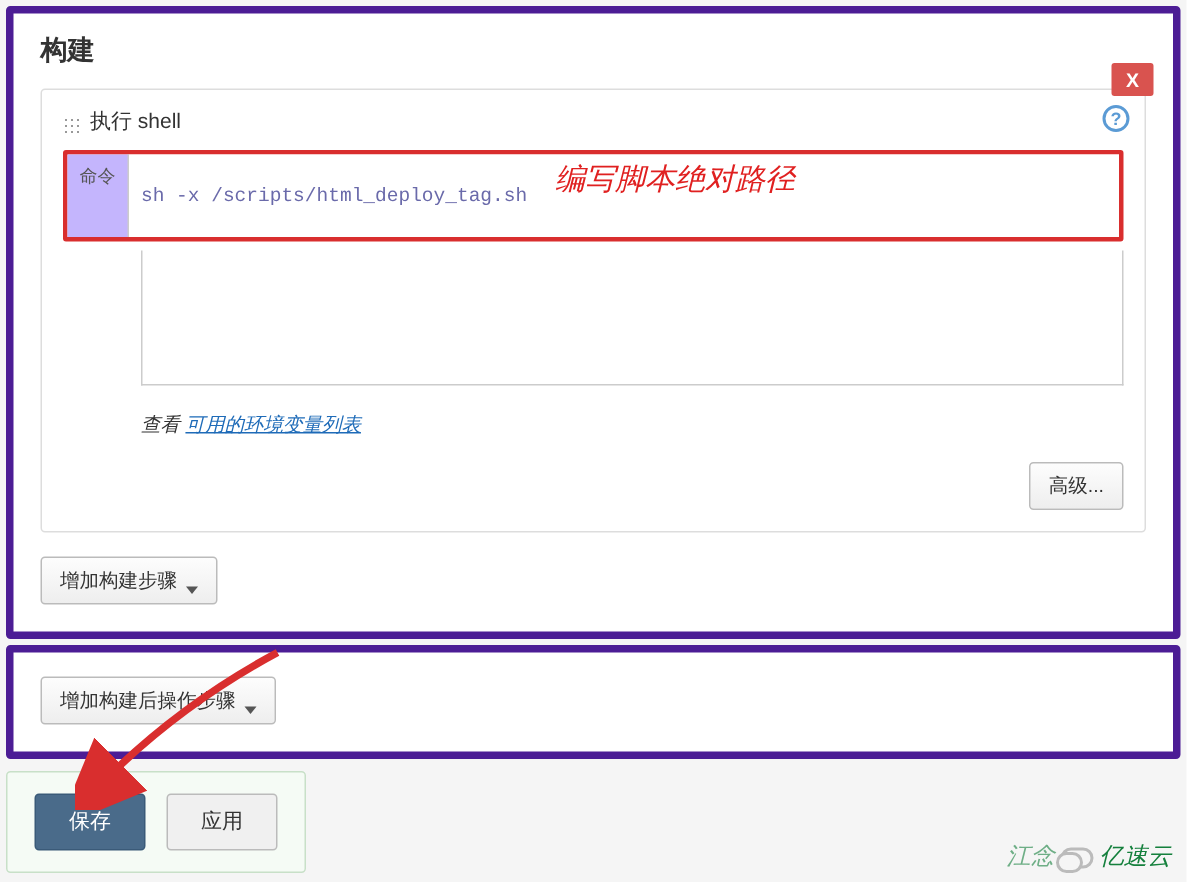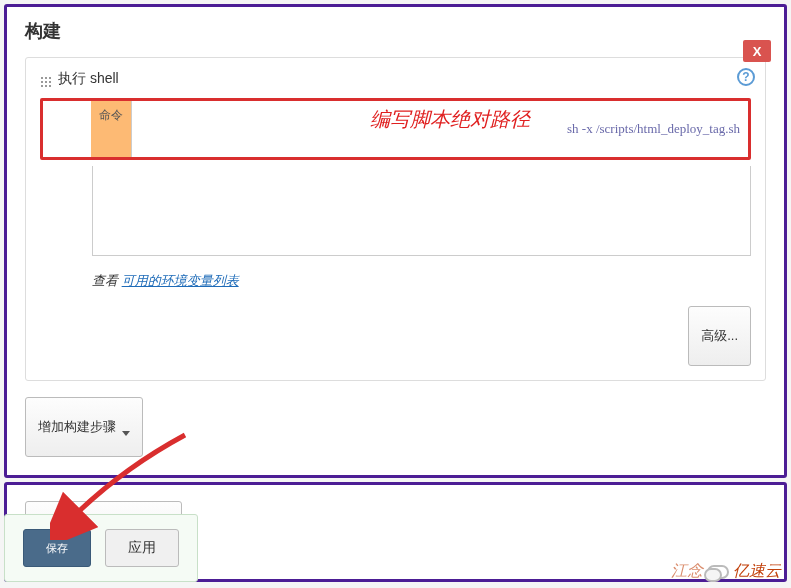--- a/index.html
+++ b/index.html
@@ -6,21 +6,21 @@
     body {
       font-family: "Microsoft YaHei", Arial, sans-serif;
       background: #f5f5f5;
       width: 791px;
       height: 588px;
       overflow: hidden;
       position: relative;
     }
     .panel {
       background: #fff;
-      border: 3px solid #4c1d95;
+      border: 5px solid #4c1d95;
       border-radius: 3px;
       margin: 4px;
       padding: 12px 18px 18px 18px;
     }
     .section-title {
       font-size: 18px;
       font-weight: bold;
       color: #333;
       margin-bottom: 14px;
     }
@@ -79,35 +79,33 @@
     .cmd-row {
       display: flex;
       border: 3px solid #d92e2e;
       border-radius: 2px;
       margin-bottom: 6px;
     }
     .cmd-label {
       font-size: 12px;
       color: #555;
       padding: 6px 8px;
-      background: #fdba74;
+      background: #c4b5fd;
       border-right: 1px solid #ccc;
       white-space: nowrap;
-      margin-left: 48px;
     }
     .cmd-input {
       flex: 1;
       border: none;
       outline: none;
-      font-family: Liberation Serif, serif;
+      font-family: Liberation Mono, monospace;
       font-size: 13px;
       color: #6a6aaa;
       padding: 20px 8px;
       background: #fff;
-      text-align: right;
     }
     .textarea-box {
       width: calc(100% - 52px);
       margin-left: 52px;
       height: 90px;
       border: 1px solid #ccc;
       border-top: none;
       background: #fff;
       resize: none;
       outline: none;
@@ -127,21 +125,21 @@
       text-decoration: underline;
       cursor: pointer;
     }
     .btn {
       display: inline-flex;
       align-items: center;
       gap: 6px;
       background: linear-gradient(#fdfdfd, #eee);
       border: 1px solid #bbb;
       border-radius: 3px;
-      padding: 20px 12px;
+      padding: 6px 12px;
       font-size: 13px;
       color: #333;
       cursor: pointer;
     }
     .btn-right {
       float: right;
       margin-top: 16px;
     }
     .add-step {
       margin-top: 16px;
@@ -162,21 +160,21 @@
       padding: 14px 18px;
       border-radius: 3px;
       display: flex;
       gap: 14px;
     }
     .btn-primary {
       background: #4a6b8a;
       color: #fff;
       border: 1px solid #3a5a78;
       padding: 9px 22px;
-      font-size: 11px;
+      font-size: 14px;
       border-radius: 3px;
       cursor: pointer;
     }
     .btn-secondary {
       background: #f0f0f0;
       color: #333;
       border: 1px solid #bbb;
       padding: 9px 22px;
       font-size: 14px;
       border-radius: 3px;
@@ -196,21 +194,21 @@
     .arrow-svg {
       position: absolute;
       left: 50px;
       top: 430px;
       pointer-events: none;
     }
     .watermark {
       position: absolute;
       right: 10px;
       bottom: 6px;
-      color: #c2410c;
+      color: #15803d;
       font-size: 16px;
       font-style: italic;
       display: flex;
       align-items: center;
       gap: 4px;
       margin-left: 11px;
     }
     .watermark-logo {
       width: 22px;
       height: 14px;

